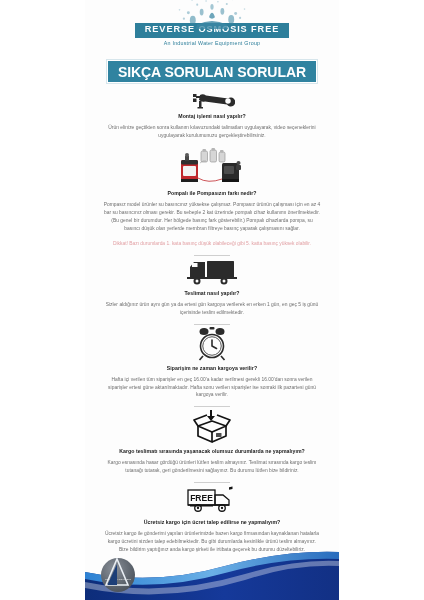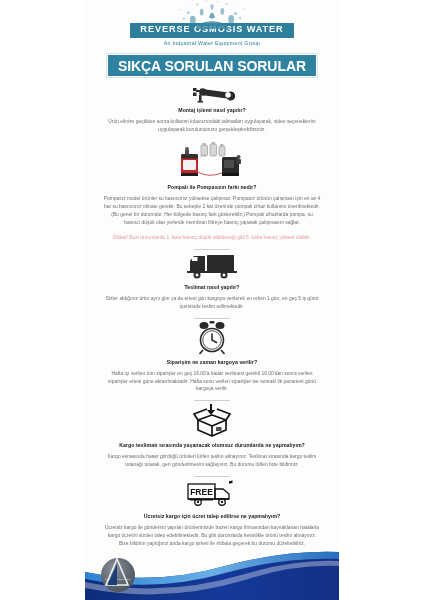--- a/index.html
+++ b/index.html
@@ -56,21 +56,21 @@
   .logo-sub {
     color: #2e7f9b;
     font-size: 5.3px;
     letter-spacing: .25px;
     margin-top: 2.5px;
     white-space: nowrap;
   }
 
   
   .title-banner {
-    margin-top: 5px;
+    margin-top: 11px;
     background: #3083a0;
     border: 1px solid #d7e6ec;
     box-shadow: 0 0 0 1px #ffffff inset;
     width: 212px;
     height: 25px;
     display: flex;
     align-items: center;
     justify-content: center;
   }
   .title-banner .t {
@@ -175,21 +175,21 @@
           <circle cx="40" cy="9" r="1.4" opacity=".4"></circle>
           <circle cx="80" cy="8" r="1.4" opacity=".4"></circle>
           <circle cx="52" cy="4" r="1.1" opacity=".35"></circle>
           <circle cx="68" cy="5" r="1.1" opacity=".35"></circle>
           <circle cx="16" cy="16" r="1.1" opacity=".3"></circle>
           <circle cx="104" cy="15" r="1.1" opacity=".3"></circle>
           <circle cx="33" cy="3" r="0.9" opacity=".28"></circle>
           <circle cx="88" cy="2" r="0.9" opacity=".28"></circle>
         </g>
       </svg>
-      <div class="logo-bar">REVERSE OSMOSIS WATER</div>
+      <div class="logo-bar">REVERSE OSMOSIS FREE</div>
       <div class="logo-sub">An Industrial Water Equipment Group</div>
     </div>
 
     <div class="title-banner">
       <span class="t">SIKÇA SORULAN SORULAR</span>
     </div>
 
     <div class="spacer-md"></div>
 
     <div class="faq">

